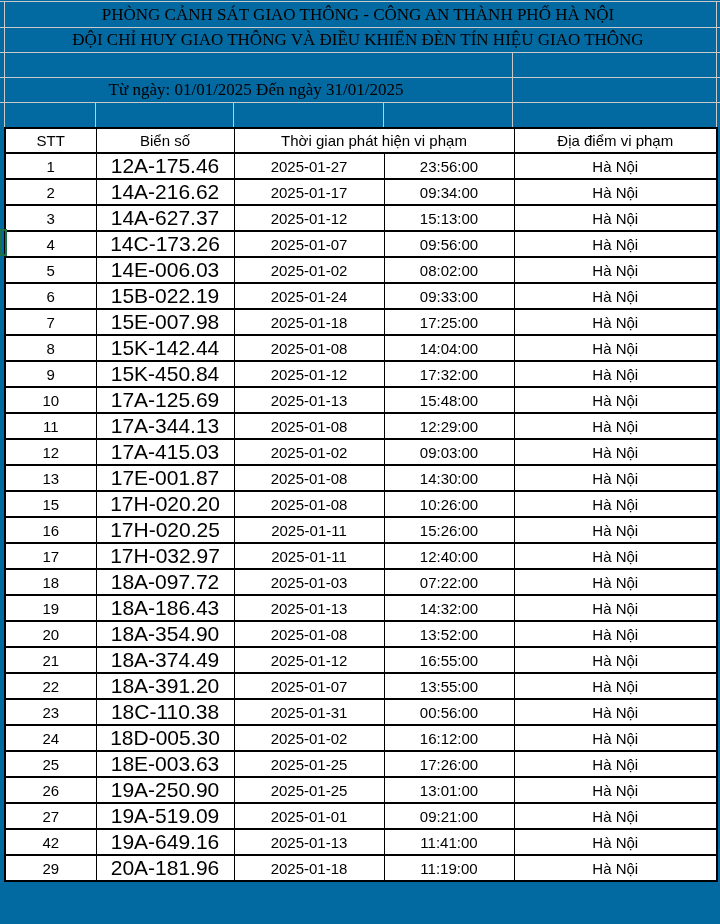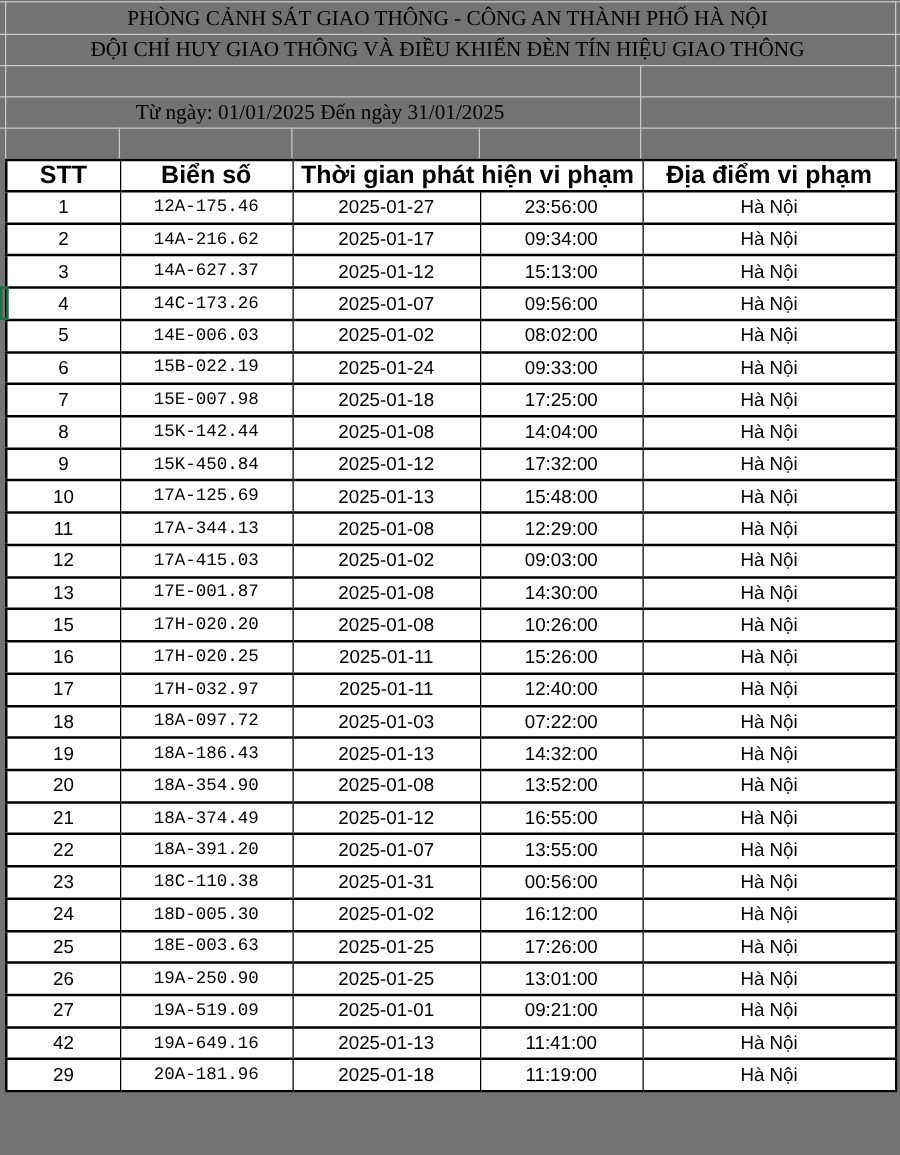--- a/index.html
+++ b/index.html
@@ -1,17 +1,17 @@
 <!DOCTYPE html>
 <html><head>
 <meta charset="utf-8">
 <style>
   html,body{margin:0;padding:0;background:#fff;}
   .sheet{
-    position:relative;width:720px;height:924px;background:#737373;
+    position:relative;width:720px;height:924px;background:#0369a1;
     font-family:"Liberation Sans",sans-serif;color:#000;overflow:hidden;
   }
   
   .gl{position:absolute;background:#c9c9c9;}
   .gl.h{height:1px;}
   .gl.v{width:1px;}
   
   .trow{
     position:absolute;display:flex;align-items:center;justify-content:center;
     font-family:"Liberation Serif",serif;font-size:17px;line-height:1;white-space:nowrap;
@@ -22,23 +22,23 @@
     border-collapse:collapse;table-layout:fixed;background:#fff;
     border:2px solid #000;
   }
   table.viol th, table.viol td{
     border-top:2px solid #000;border-bottom:2px solid #000;
     border-left:1px solid #000;border-right:1px solid #000;
     padding:0;text-align:center;vertical-align:middle;overflow:hidden;
   }
   table.viol thead tr{height:25px;}
   table.viol tbody tr{height:25.73px;}
-  table.viol th{font-weight:bold;font-size:20px;font-family:"Liberation Sans",sans-serif;}
+  table.viol th{font-weight:normal;font-size:15px;font-family:"Liberation Sans",sans-serif;}
   td.sans{font-family:"Liberation Sans",sans-serif;font-size:15px;}
-  td.serif{font-family:Liberation Mono, monospace;font-size:14px;}
+  td.serif{font-family:Liberation Sans, sans-serif;font-size:21px;}
   
   .selection{
     position:absolute;left:0;top:229px;width:7px;height:27px;
     border:2px solid #1e7145;box-sizing:border-box;background:transparent;z-index:5;
   }
 </style>
 </head>
 <body>
 
 <div class="sheet">

